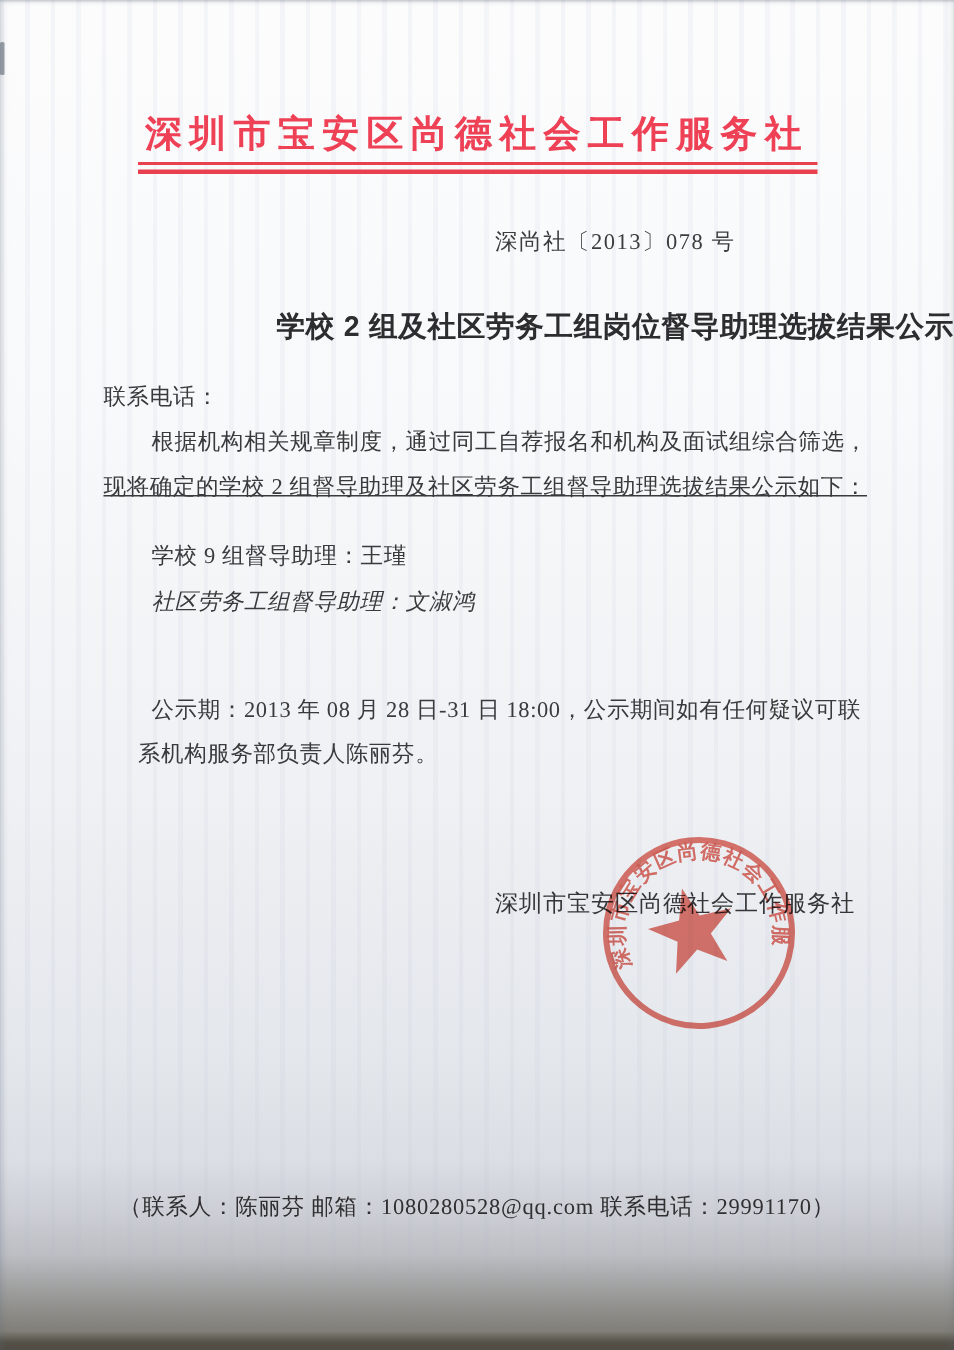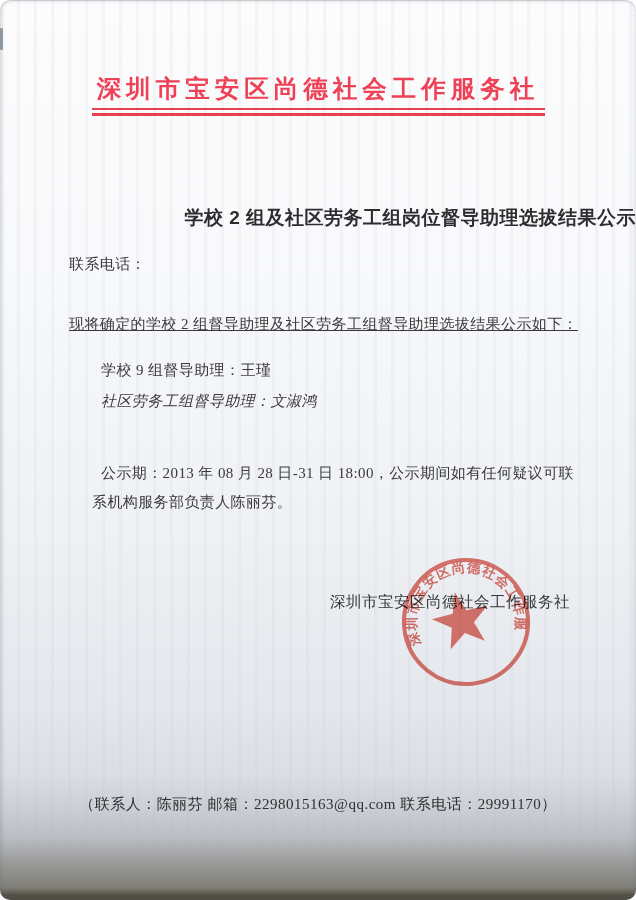--- a/index.html
+++ b/index.html
@@ -15,21 +15,20 @@
     overflow:hidden;
     font-family:"Liberation Serif","DejaVu Serif",serif;
     background:
       linear-gradient(180deg, rgba(255,255,255,0) 0%, rgba(255,255,255,0) 86%,
         rgba(150,152,158,0.30) 93%, rgba(110,107,97,0.75) 98.6%, #575349 99.4%, #4e4a40 100%),
       repeating-linear-gradient(90deg, rgba(188,196,214,0.13) 0px, rgba(188,196,214,0.13) 3px,
         rgba(255,255,255,0) 3px, rgba(255,255,255,0) 17px),
       linear-gradient(180deg, #fcfcfd 0%, #f8f9fa 30%, #eff1f4 58%, #e4e7ec 78%, #d6d9df 90%, #b3b4b6 100%);
     box-shadow: inset 2px 0 4px rgba(100,110,130,0.18), inset -2px 0 5px rgba(100,110,130,0.14),
                 inset 0 1px 1px rgba(110,118,132,0.25);
-    border-radius: 10px;
   }
   .abs{position:absolute;white-space:nowrap;}
   .letterhead{
     top:72px;left:0;width:100%;
     text-align:center;
     font-size:24.5px;font-weight:bold;
     letter-spacing:5px;
     color:var(--letterhead-red);
   }
   .rule{
@@ -85,25 +84,27 @@
 <body>
 
 <div class="paper">
 
   <div class="abs edge-mark"></div>
 
   <div class="abs letterhead">深圳市宝安区尚德社会工作服务社</div>
 
   <div class="abs rule"></div>
 
+  <div class="abs doc-number">深尚社〔2013〕078 号</div>
 
   <div class="abs notice-title">学校 2 组及社区劳务工组岗位督导助理选拔结果公示</div>
 
   <div class="abs body-line salutation">联系电话：</div>
 
+  <div class="abs body-line p1l1">根据机构相关规章制度，通过同工自荐报名和机构及面试组综合筛选，</div>
 
   <div class="abs body-line p1l2">现将确定的学校 2 组督导助理及社区劳务工组督导助理选拔结果公示如下：</div>
 
   <div class="abs body-line result1">学校 9 组督导助理：王瑾</div>
 
   <div class="abs body-line result2">社区劳务工组督导助理：文淑鸿</div>
 
   <div class="abs body-line p2l1">公示期：2013 年 08 月 28 日-31 日 18:00，公示期间如有任何疑议可联</div>
 
   <div class="abs body-line p2l2">系机构服务部负责人陈丽芬。</div>
@@ -115,15 +116,15 @@
     <defs>
       <path id="seal-arc" d="M 20 84.1 A 50 50 0 1 1 114 84.1" fill="none"></path>
     </defs>
     <circle class="ink-stroke" cx="67" cy="67" r="62" fill="none" stroke-width="4" opacity="0.85"></circle>
     <polygon class="ink-fill" transform="translate(63,66) rotate(-8)" opacity="0.85" points="0,-30 -7.05,-9.71 -28.53,-9.27 -11.41,3.71 -17.63,24.27 0,12 17.63,24.27 11.41,3.71 28.53,-9.27 7.05,-9.71"></polygon>
     <text class="ink-fill" opacity="0.88">
       <textPath href="#seal-arc" startOffset="0">深圳市宝安区尚德社会工作服务社</textPath>
     </text>
   </svg>
 
-  <div class="abs body-line footer-line">（联系人：陈丽芬  邮箱：2298015163@qq.com  联系电话：29991170）</div>
+  <div class="abs body-line footer-line">（联系人：陈丽芬  邮箱：1080280528@qq.com  联系电话：29991170）</div>
 
 </div>
 
 </body></html>

